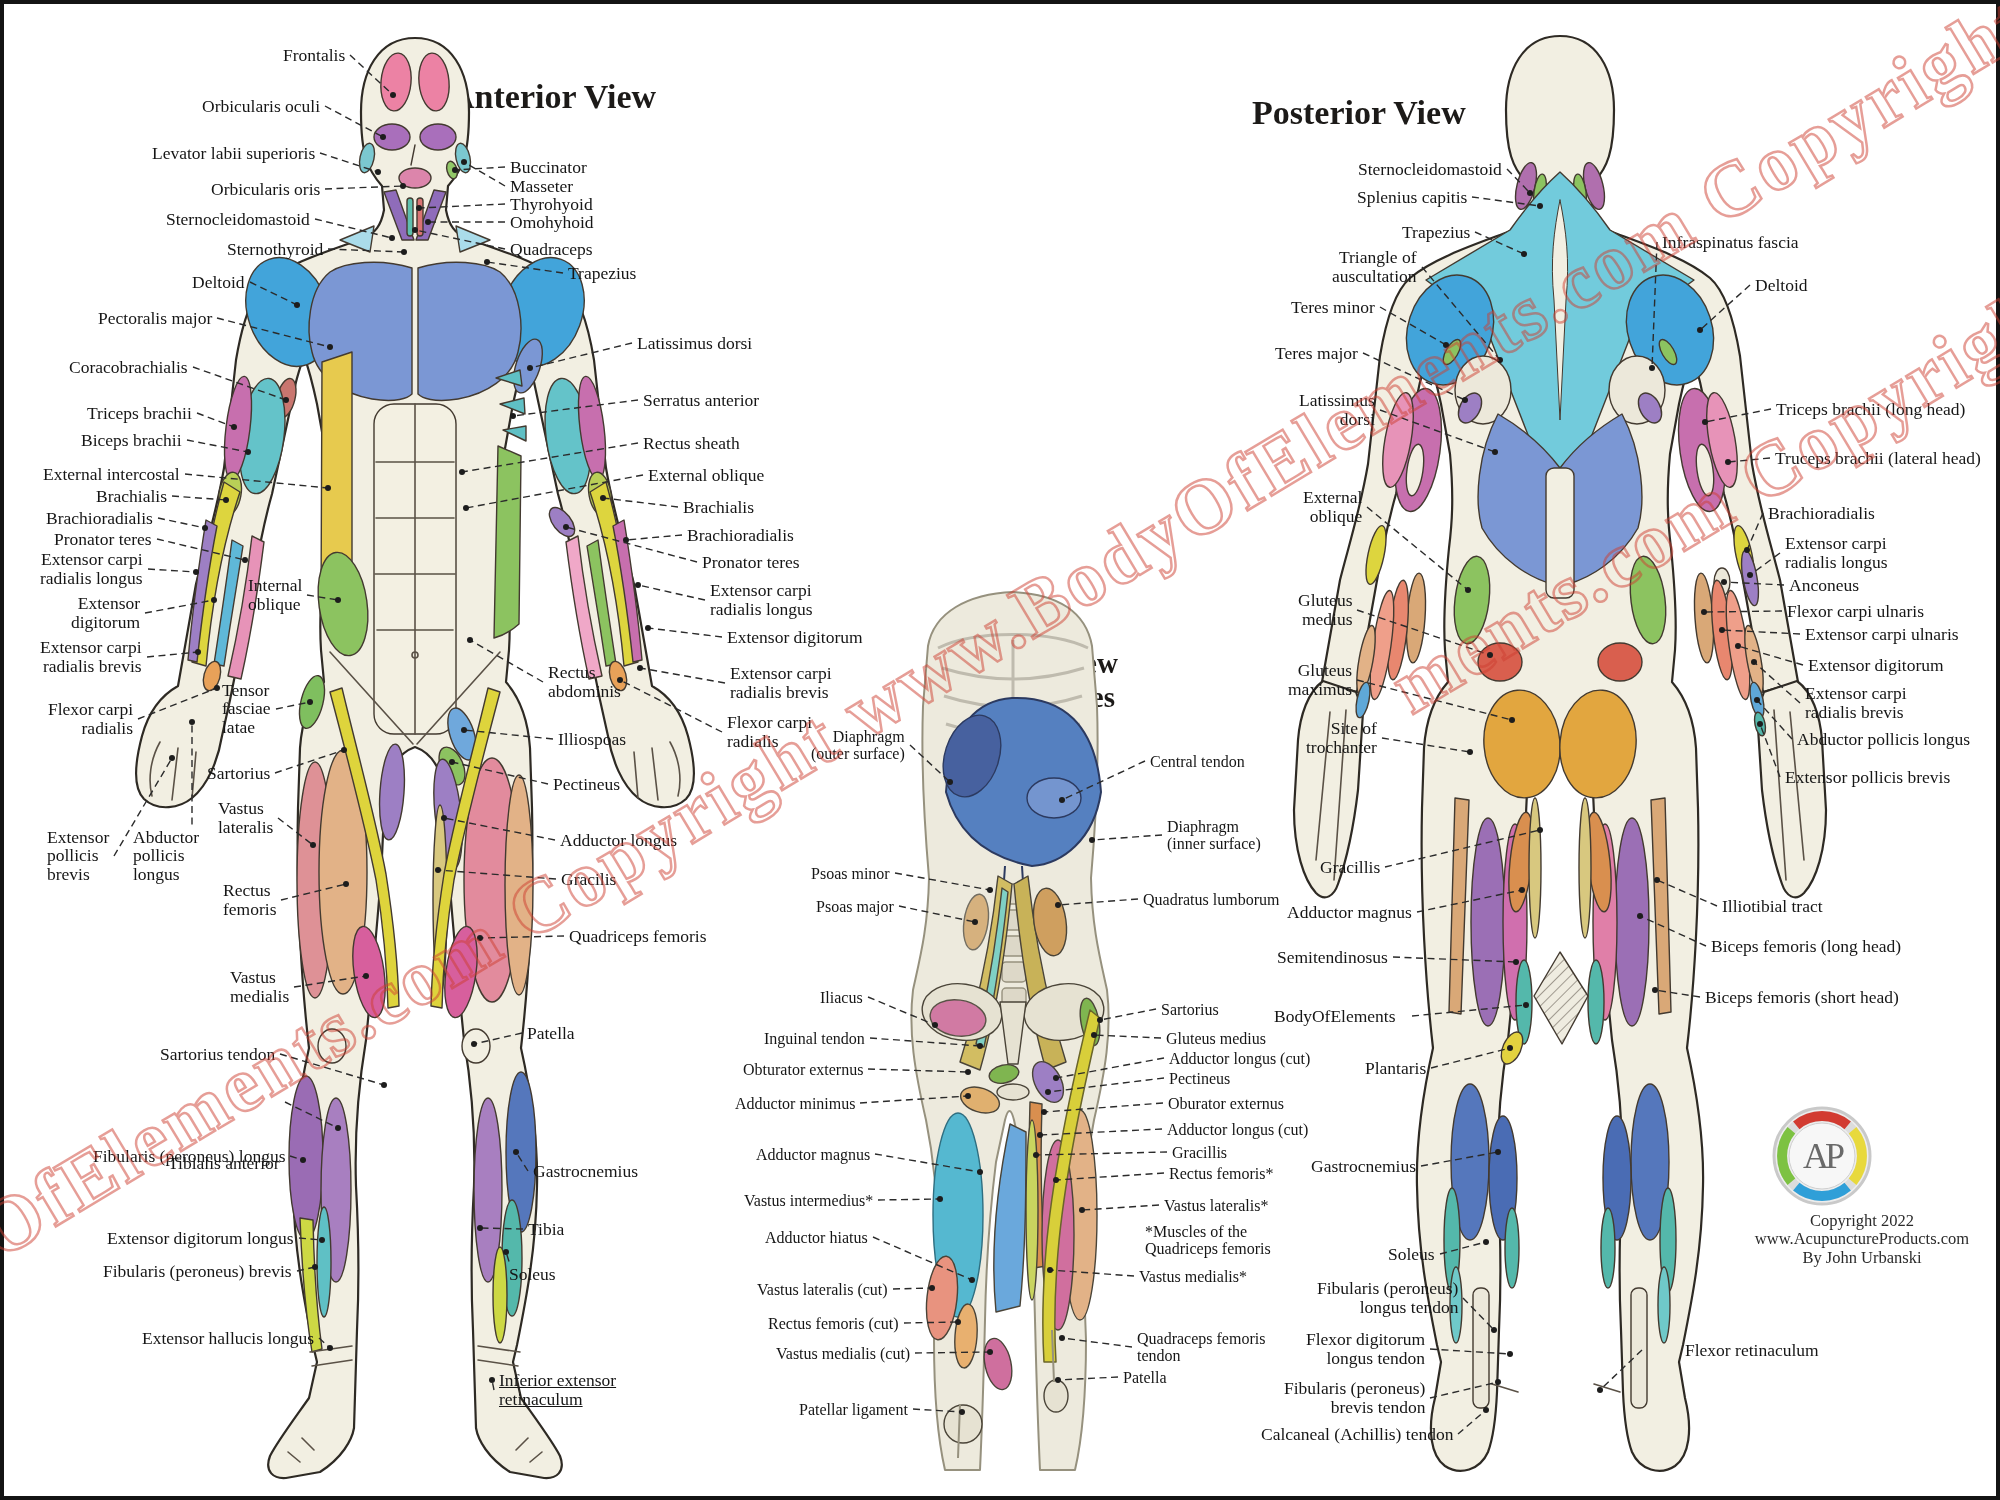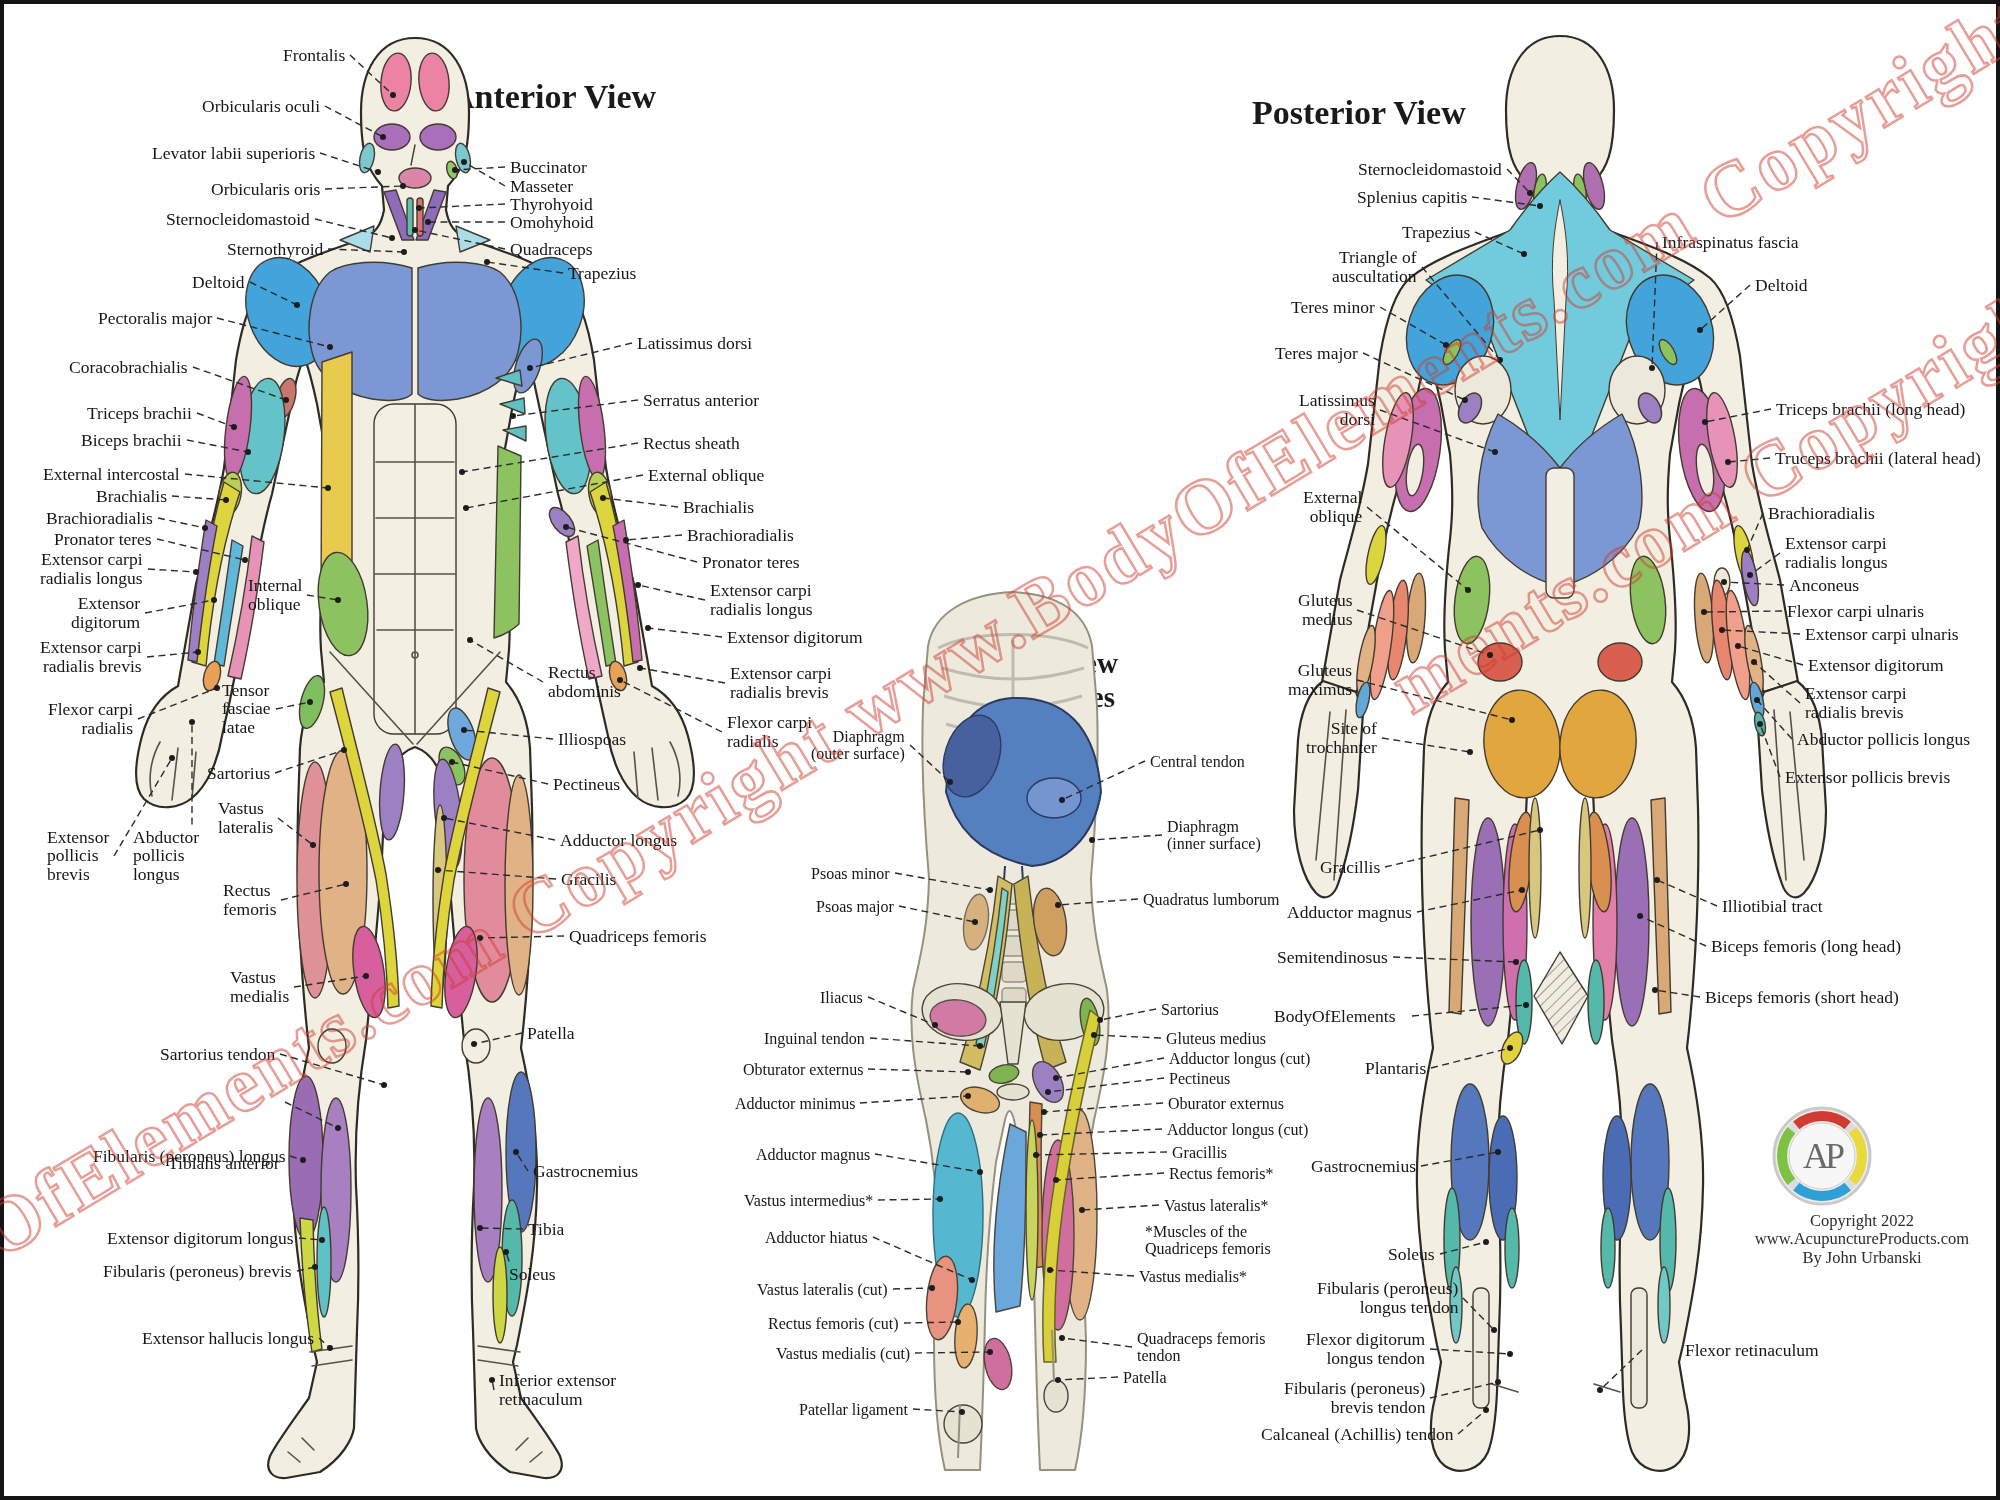--- a/index.html
+++ b/index.html
@@ -608,21 +608,21 @@
 abdominis</div>
       <div class="lbl anterior" style="left: 558px; top: 729.5px;">Illiospoas</div>
       <div class="lbl anterior" style="left: 553px; top: 774.5px;">Pectineus</div>
       <div class="lbl anterior" style="left: 560px; top: 830.5px;">Adductor longus</div>
       <div class="lbl anterior" style="left: 561px; top: 869.5px;">Gracilis</div>
       <div class="lbl anterior" style="left: 569px; top: 926.5px;">Quadriceps femoris</div>
       <div class="lbl anterior" style="left: 527px; top: 1023.5px;">Patella</div>
       <div class="lbl anterior" style="left: 533px; top: 1161.5px;">Gastrocnemius</div>
       <div class="lbl anterior" style="left: 528px; top: 1219.5px;">Tibia</div>
       <div class="lbl anterior" style="left: 509px; top: 1264.5px;">Soleus</div>
-      <div class="lbl anterior" style="left: 499px; top: 1371px;">Inferior extensor
+      <div class="lbl anterior" style="left: 499px; top: 1371px; text-decoration: underline;">Inferior extensor
 retinaculum</div>
       <div class="lbl anterior" style="left: 510px; top: 157.5px;">Buccinator</div>
       <div class="lbl anterior" style="left: 510px; top: 176.5px;">Masseter</div>
       <div class="lbl anterior" style="left: 510px; top: 194.5px;">Thyrohyoid</div>
       <div class="lbl anterior" style="left: 510px; top: 212.5px;">Omohyhoid</div>
       <div class="lbl anterior" style="left: 510px; top: 239.5px;">Quadraceps</div>
       <div class="lbl deep ra" style="left: 811px; top: 727.5px;">Diaphragm
 (outer surface)</div>
       <div class="lbl deep ra" style="left: 811px; top: 864.5px;">Psoas minor</div>
       <div class="lbl deep ra" style="left: 816px; top: 897.5px;">Psoas major</div>

